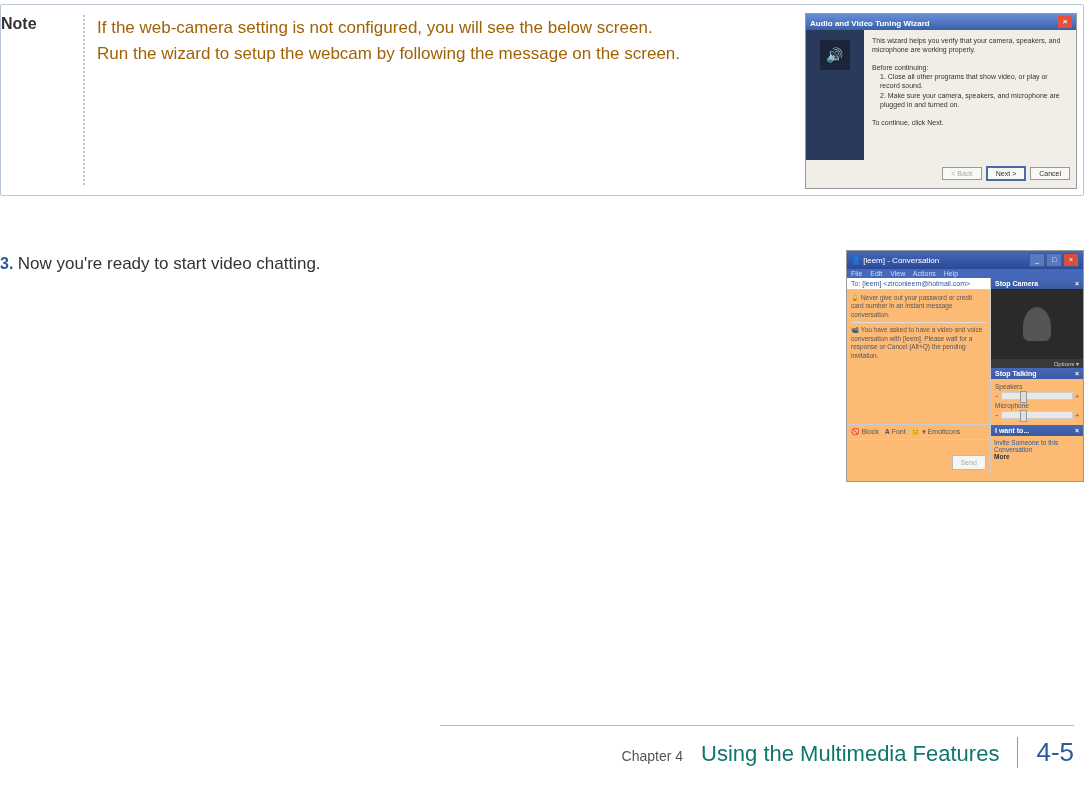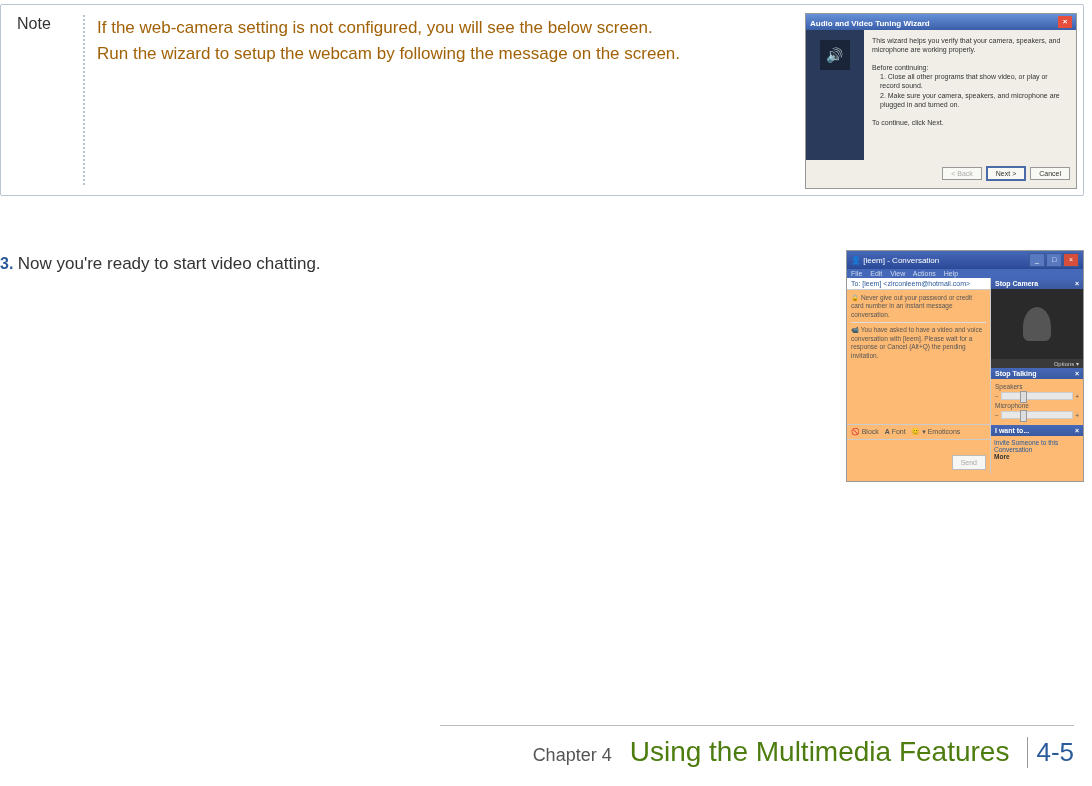--- a/index.html
+++ b/index.html
@@ -1,17 +1,17 @@
 <!DOCTYPE html>
 <html><head>
 <meta charset="utf-8">
 <style>
 body{margin:0;font-family:Arial,Helvetica,sans-serif;font-size:16px;color:#333;background:#fff;width:1092px;height:786px;position:relative;overflow:hidden}
 .note-box{position:absolute;left:0;top:4px;right:8px;border:1px solid #b8c5d4;border-radius:2px;padding:10px 10px 10px 16px;height:192px;box-sizing:border-box}
-.note-label{position:absolute;left:16px;top:10px;font-weight:normal;font-size:16px;color:#333}
+.note-label{position:absolute;left:0;top:10px;font-weight:bold;font-size:16px;color:#333}
 .note-divider{position:absolute;left:82px;top:10px;bottom:10px;border-left:2px dotted #b8c5d4}
 .note-text{position:absolute;left:96px;top:10px;font-size:17px;line-height:1.5;color:#a16207}
 .wizard-thumb{position:absolute;right:6px;top:8px;width:272px;height:176px;border:1px solid #999;background:#f0eee6;font-size:7px;color:#333;box-sizing:border-box}
 .wizard-title{background:linear-gradient(#6690d8,#3a5fa8);color:#fff;font-weight:bold;padding:2px 4px;font-size:8px;display:flex;justify-content:space-between;align-items:flex-end}
 .wiz-close{background:#e84e3c;color:#fff;width:14px;height:12px;text-align:center;line-height:12px;font-size:8px;font-weight:bold}
 .wizard-body{display:flex;height:130px}
 .wiz-side{width:58px;background:#2a3a5a;display:flex;align-items:flex-start;justify-content:center;padding-top:10px}
 .wiz-sound{width:30px;height:30px;background:#1a253a;color:#fff;display:flex;align-items:center;justify-content:center;font-size:14px}
 .wiz-content{flex:1;padding:6px 8px;font-size:7px;line-height:1.3;color:#333}
 .wiz-footer{padding:6px;text-align:right;background:#f0eee6}
@@ -39,23 +39,23 @@
 .panel-head{background:linear-gradient(#4668b8,#3a5aa0);color:#fff;padding:2px 4px;font-size:7px;font-weight:bold;display:flex;justify-content:space-between}
 .camera-view{height:70px;background:#2a2a2a;color:#555;display:flex;align-items:center;justify-content:center}
 .cam-silhouette{width:28px;height:34px;background:radial-gradient(circle at 50% 30%,#555 40%,transparent 41%),linear-gradient(#555,#555);border-radius:50% 50% 20% 20%/60% 60% 20% 20%}
 .options-bar{background:#3a3a3a;color:#ccc;text-align:right;padding:1px 4px;font-size:6px}
 .audio-panel{padding:4px;font-size:6.5px;color:#555}
 .slider-row{display:flex;align-items:center;gap:2px;margin:2px 0}
 .slider-bar{flex:1;height:6px;background:#e8e8e8;border:1px solid #ccc;position:relative}
 .slider-bar::after{content:"";position:absolute;left:18px;top:-2px;width:5px;height:10px;background:#ddd;border:1px solid #999}
 .iwant{padding:3px;font-size:6.5px;color:#2a5a9a}
 .footer{position:absolute;bottom:18px;right:18px;display:flex;align-items:baseline;gap:18px}
-.chapter-label{font-size:18px;color:#555}
-.chapter-title{font-size:28px;color:#4d7c0f}
-.page-num{font-size:26px;color:#2a5a9a;border-left:1px solid #999;padding-left:8px}
+.chapter-label{font-size:14px;color:#555}
+.chapter-title{font-size:22px;color:#0f766e}
+.page-num{font-size:26px;color:#2a5a9a;border-left:1px solid #999;padding-left:18px}
 .footer-line{position:absolute;bottom:60px;left:440px;right:18px;border-top:1px solid #bbb}
 </style>
 </head>
 <body>
 
 <div class="note-box">
   <div class="note-label">Note</div>
   <div class="note-divider"></div>
   <div class="note-text">
     <div>If the web-camera setting is not configured, you will see the below screen.</div>

